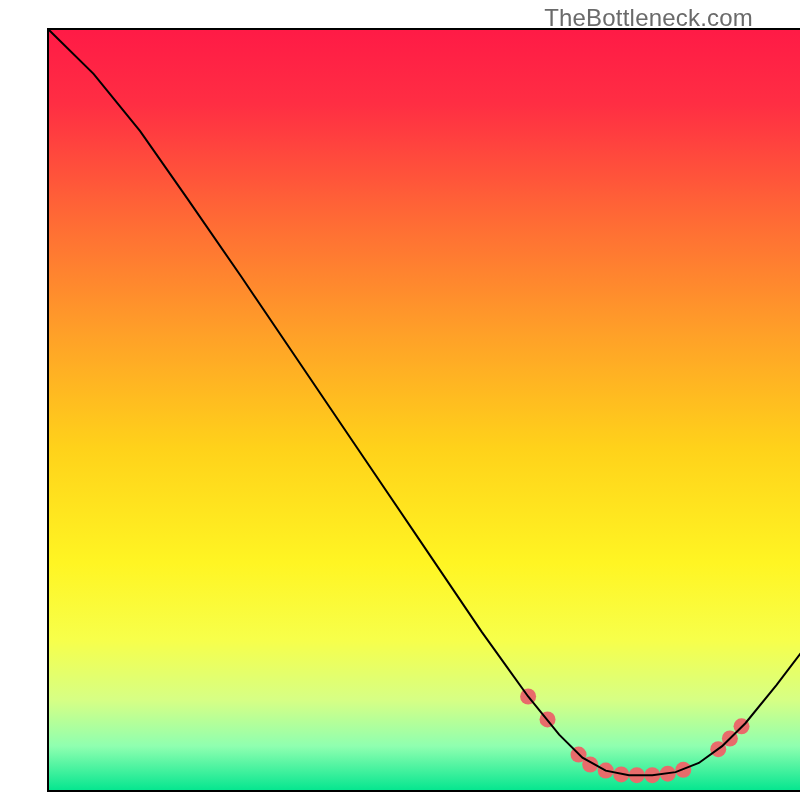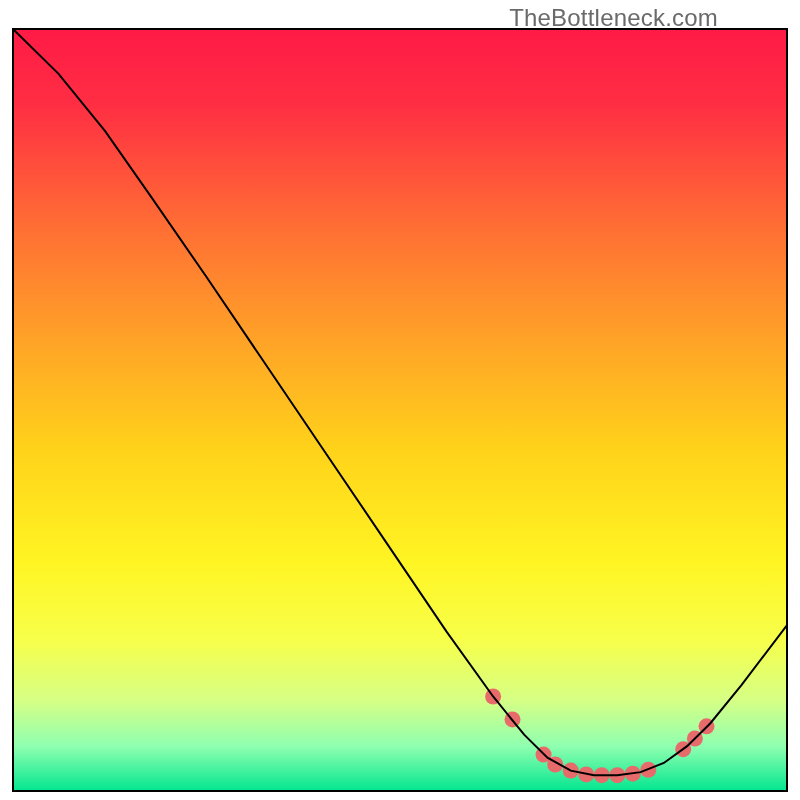--- a/index.html
+++ b/index.html
@@ -8,20 +8,21 @@
     width: 800px;
     height: 800px;
     overflow: hidden;
     background: #fff;
     font-family: Arial, Helvetica, sans-serif;
   }
   .frame {
     position: relative;
     width: 728px;
     height: 800px;
+    margin-left: 35px;
   }
   .watermark {
     position: absolute;
     top: 4px;
     right: 10px;
     font-size: 24px;
     font-weight: 400;
     color: #6a6a6a;
     letter-spacing: 0.2px;
     z-index: 20;

